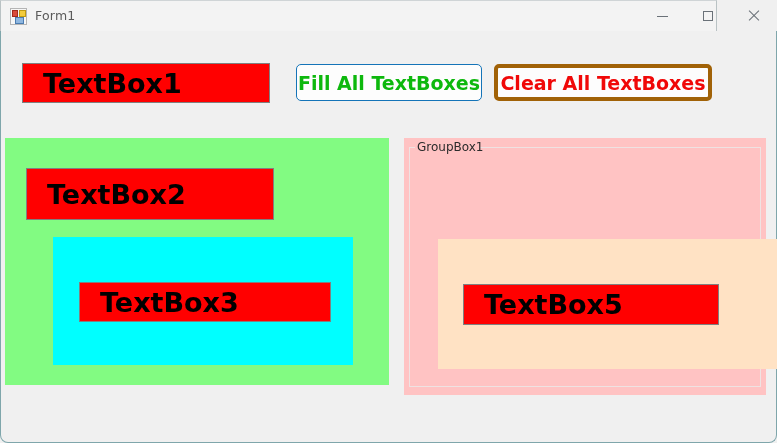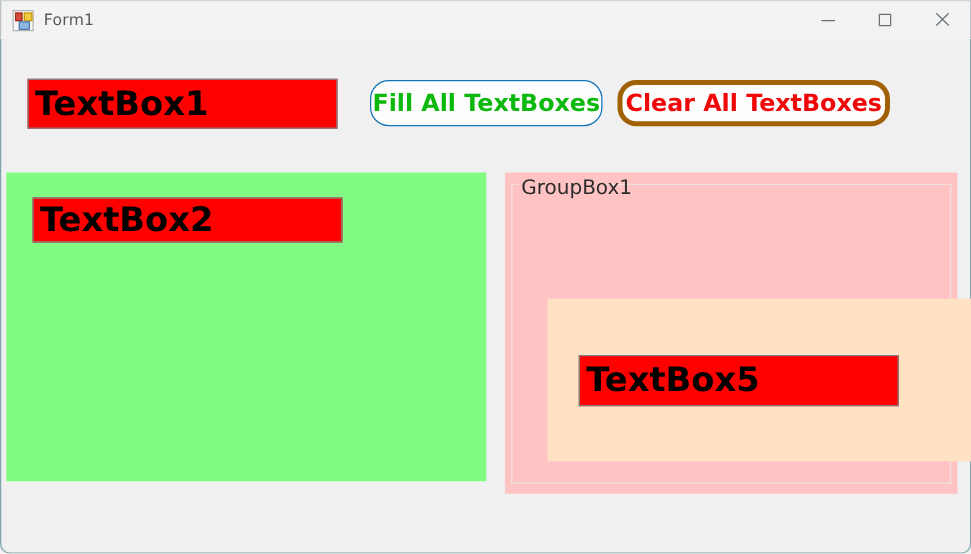--- a/index.html
+++ b/index.html
@@ -17,21 +17,21 @@
     height: 443px;
     overflow: hidden;
     background: #f0f0f0;
     box-sizing: border-box;
   }
 
   
   #title-bar {
     position: absolute;
     left: 0; top: 0;
-    width: 777px;
+    width: 717px;
     height: 31px;
     background: #f3f3f3;
     border-top: 1px solid #cfd4d6;
     border-left: 1px solid #b9c2c4;
     border-right: 1px solid #b9c2c4;
     box-sizing: border-box;
     display: flex;
     align-items: center;
   }
   #form-icon {
@@ -136,36 +136,36 @@
     position: absolute;
     background: #ff0000;
     border: 1px solid #808080;
     box-sizing: border-box;
     color: #000000;
     font-weight: bold;
     font-size: 27px;
     line-height: 1;
     display: flex;
     align-items: center;
-    padding-left: 5px;
+    padding-left: 20px;
     overflow: hidden;
     white-space: nowrap;
   }
 
   #textbox1 { left: 21px;  top: 32px;  width: 248px; height: 40px; }
-  #textbox2 { left: 21px;  top: 20px;  width: 248px; height: 36px; }
+  #textbox2 { left: 21px;  top: 30px;  width: 248px; height: 52px; }
   #textbox3 { left: 26px;  top: 45px;  width: 252px; height: 40px; }
   #textbox4 { left: 33px;  top: 30px;  width: 250px; height: 41px; }
   #textbox5 { left: 25px;  top: 45px;  width: 256px; height: 41px; }
 
   
   .form-button {
     position: absolute;
     background: #fdfdfd;
-    border-radius: 15px;
+    border-radius: 5px;
     box-sizing: border-box;
     font-weight: bold;
     font-size: 19px;
     display: flex;
     align-items: center;
     justify-content: center;
     white-space: nowrap;
   }
   #btn-fill {
     left: 295px;
@@ -220,21 +220,21 @@
   }
   .gb-border-left   { left: 5px;  top: 9px;  width: 1px; height: 240px; }
   .gb-border-right  { right: 5px; top: 9px;  width: 1px; height: 240px; }
   .gb-border-bottom { left: 5px;  bottom: 8px; height: 1px; right: 5px; }
   .gb-border-top-short { left: 5px; top: 9px; width: 6px; height: 1px; }
   .gb-border-top-long  { left: 76px; top: 9px; right: 5px; height: 1px; }
   #groupbox-caption {
     position: absolute;
     left: 13px;
     top: 2px;
-    font-size: 16px;
+    font-size: 12px;
     color: #2b2b2b;
     white-space: nowrap;
   }
 
   #panel-peach {
     position: absolute;
     left: 34px;
     top: 101px;
     width: 340px;
     height: 130px;
@@ -269,20 +269,23 @@
 
     <div class="textbox" id="textbox1">TextBox1</div>
 
     <div class="form-button" id="btn-fill">Fill All TextBoxes</div>
 
     <div class="form-button" id="btn-clear">Clear All TextBoxes</div>
 
     <div id="panel-green">
       <div class="textbox" id="textbox2">TextBox2</div>
 
+      <div id="panel-cyan">
+        <div class="textbox" id="textbox3">TextBox3</div>
+      </div>
     </div>
 
     <div id="groupbox1">
       <span class="gb-border-left"></span>
       <span class="gb-border-right"></span>
       <span class="gb-border-bottom"></span>
       <span class="gb-border-top-short"></span>
       <span class="gb-border-top-long"></span>
       <div id="groupbox-caption">GroupBox1</div>
 

